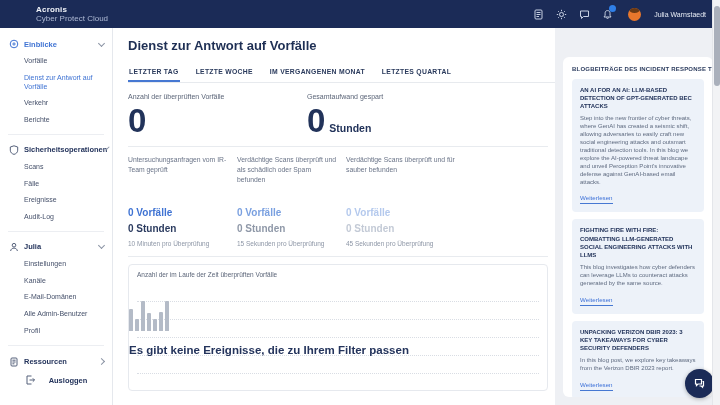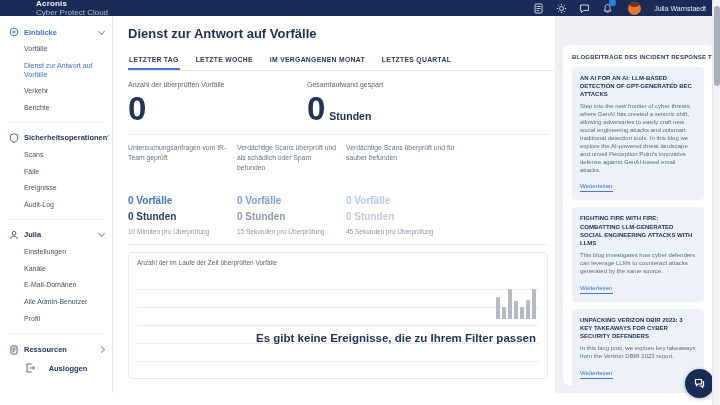--- a/index.html
+++ b/index.html
@@ -5,21 +5,21 @@
   * { margin:0; padding:0; box-sizing:border-box; }
   html,body { width:720px; height:405px; overflow:hidden; }
   body { font-family:"Liberation Sans", sans-serif; color:#24345c; background:#fff; }
   .root { position:relative; width:720px; height:405px; }
 
   
   .scroll-col { position:absolute; right:0; top:0; width:8px; height:405px; background:#f2f3f5; border-left:1px solid #e4e6ea; }
   .scroll-thumb { position:absolute; left:1px; top:6px; width:6px; height:80px; background:#aab0bb; border-radius:3px; }
 
   
-  .topbar { height:16px; background:#1b2b57; display:flex; align-items:center; flex:0 0 28px; }
+  .topbar { height:28px; background:#1b2b57; display:flex; align-items:center; flex:0 0 28px; }
   .brand { margin-left:36px; line-height:1.15; }
   .brand-1 { font-size:8px; font-weight:bold; color:#f2f5fa; letter-spacing:.2px; }
   .brand-2 { font-size:8px; color:#aeb9d4; }
   .top-right { margin-left:auto; margin-right:14px; display:flex; align-items:center; gap:11px; }
   .tb-icon { width:12px; height:12px; position:relative; display:inline-flex; align-items:center; justify-content:center; cursor:pointer; }
   .tb-icon svg { stroke:#c7d0e2; fill:none; stroke-width:1; }
   .badge-dot { position:absolute; top:-3px; right:-3px; width:7px; height:7px; border-radius:50%; background:#2f7fe8; color:#fff; font-size:5px; line-height:7px; text-align:center; font-weight:bold; }
   .avatar { width:13px; height:13px; border-radius:50%; background:#e8772c; position:relative; overflow:hidden; margin-left:4px; }
   .avatar::before { content:""; position:absolute; top:-2px; left:1px; width:11px; height:7px; border-radius:50%; background:#6b3a14; }
   .user-name { font-size:7px; color:#e7ecf5; margin-left:2px; }
@@ -68,21 +68,21 @@
   .m-inc { font-size:10px; font-weight:bold; margin-top:22px; }
   .m-hrs { font-size:10px; font-weight:bold; margin-top:5px; }
   .m-note { font-size:6.5px; color:#8d96a6; margin-top:6px; }
   .mcol.c0 .m-inc { color:#3f73d3; } .mcol.c0 .m-hrs { color:#2c3c60; }
   .mcol.c1 .m-inc { color:#7aa0e0; } .mcol.c1 .m-hrs { color:#8f98a8; }
   .mcol.c2 .m-inc { color:#b4c9ed; } .mcol.c2 .m-hrs { color:#c3cad6; }
 
   .chart-card { margin:7px 7px 0 15px; height:127px; border:1px solid #e6e9ee; border-radius:4px; position:relative; overflow:hidden; }
   .chart-label { position:absolute; top:6px; left:8px; font-size:6.5px; color:#5b6578; }
   .gridline { position:absolute; left:8px; right:8px; border-top:1px dotted #d9dde4; }
-  .placeholder { position:absolute; top:33px; left:0; right:11px; text-align:right; }
+  .placeholder { position:absolute; top:33px; left:0; right:11px; text-align:left; }
   .bars { display:inline-flex; align-items:flex-end; gap:2px; height:33px; }
   .bars span { width:4px; background:#b4bbc7; border-radius:1px 1px 0 0; }
   .bars span:nth-child(1){height:22px;} .bars span:nth-child(2){height:12px;}
   .bars span:nth-child(3){height:30px;} .bars span:nth-child(4){height:18px;}
   .bars span:nth-child(5){height:12px;} .bars span:nth-child(6){height:19px;}
   .bars span:nth-child(7){height:30px;}
   .empty-msg { margin-top:9px; font-size:11.5px; font-weight:bold; color:#24345c; }
 
   
   .right-area { flex:1; padding:29px 7px 8px 8px; background:#eef0f4; min-width:0; }

